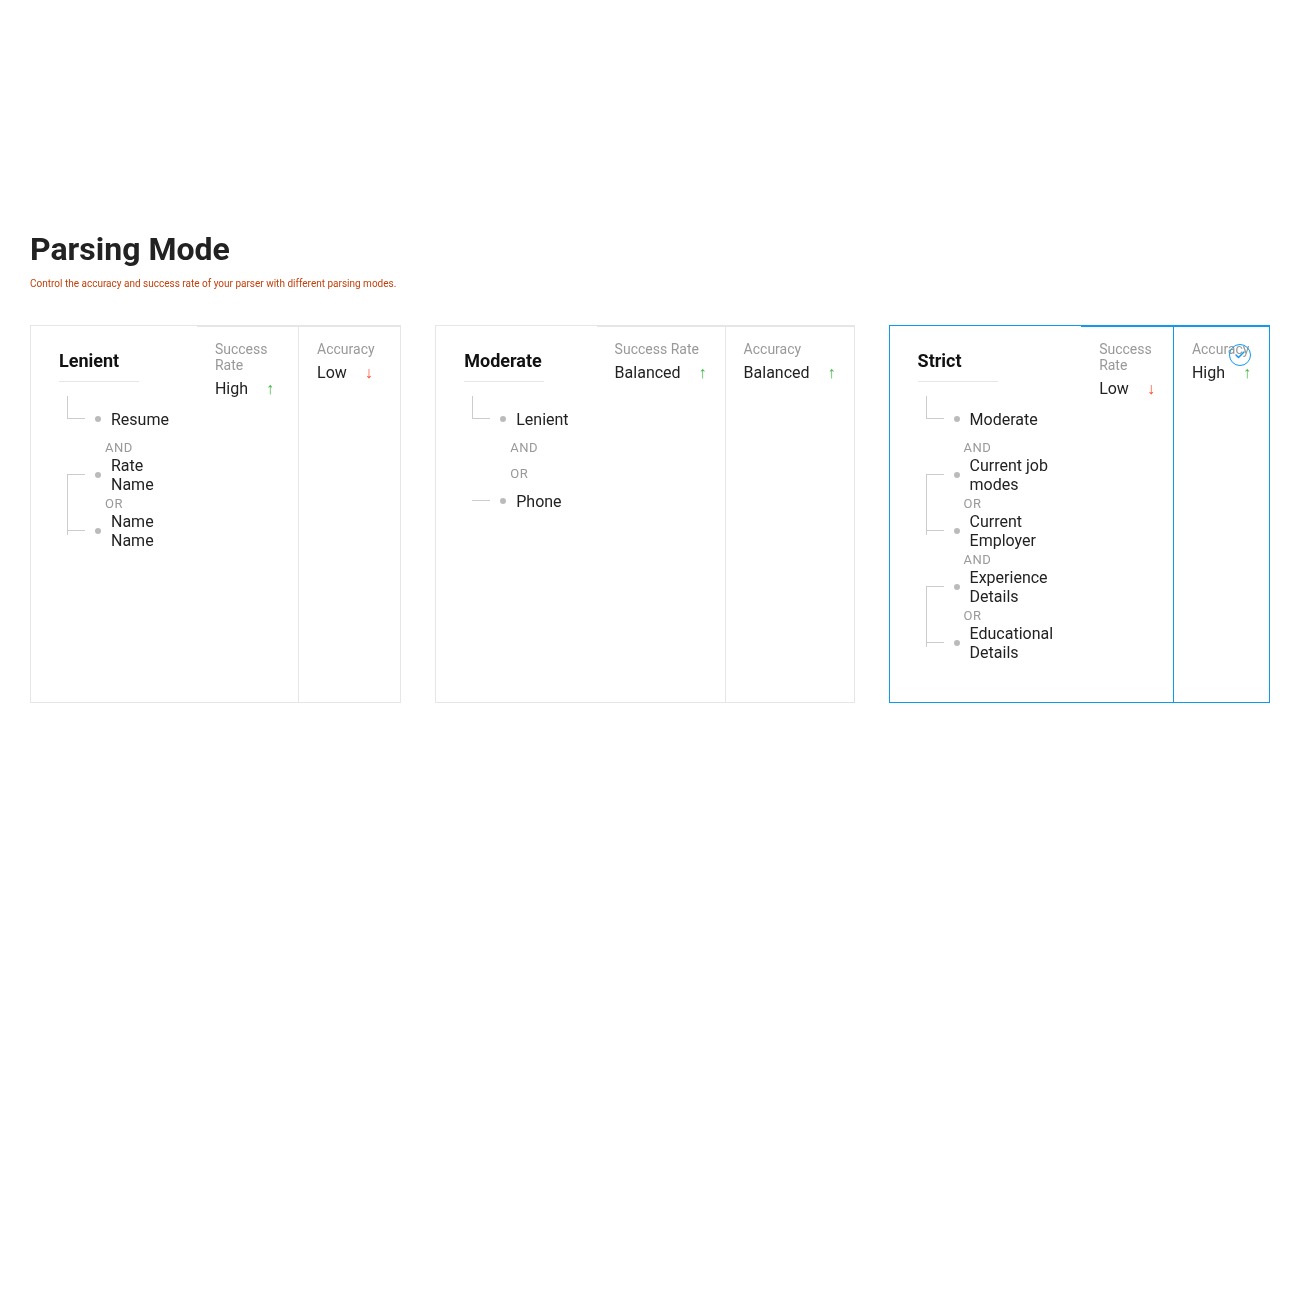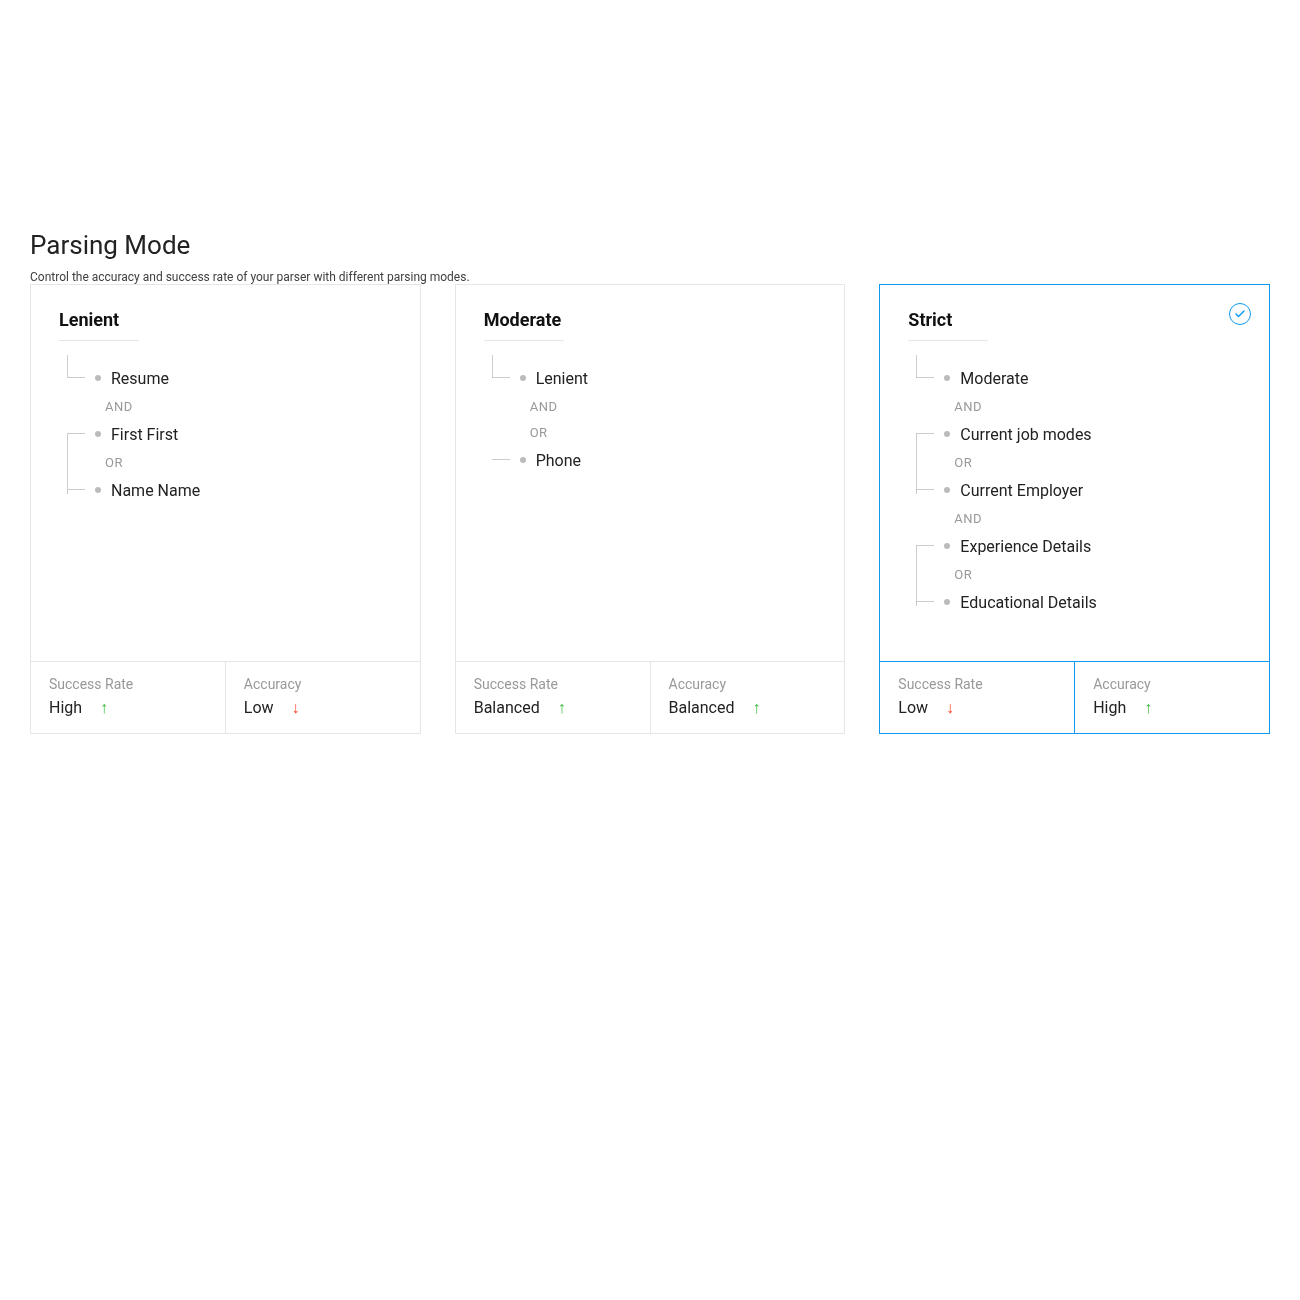--- a/index.html
+++ b/index.html
@@ -5,39 +5,40 @@
   * { box-sizing: border-box; margin: 0; padding: 0; }
   body {
     font-family: -apple-system, BlinkMacSystemFont, "Segoe UI", Roboto, "Helvetica Neue", Arial, sans-serif;
     background: #fff;
     width: 1300px;
     height: 1300px;
     padding: 230px 30px 0 30px;
     color: #222;
   }
   .page-title {
-    font-size: 26px;
-    font-weight: 400;
+    font-size: 32px;
+    font-weight: 700;
     color: #222;
     margin-bottom: 10px;
   }
   .page-subtitle {
-    font-size: 12px;
-    color: #404040;
+    font-size: 10px;
+    color: #c2410c;
+    margin-bottom: 36px;
   }
   .cards {
     display: flex;
     gap: 34px;
   }
   .card {
     flex: 1;
     border: 1px solid #e6e6e6;
     background: #fff;
     display: flex;
-    flex-direction: column;
+    flex-direction: row;
     cursor: pointer;
     position: relative;
   }
   .card.selected {
     border: 1.5px solid #0f9af0;
   }
   .card-body {
     padding: 24px 28px 10px 28px;
     flex: 1;
     min-height: 376px;
@@ -208,21 +209,21 @@
       <div class="card-body"><div class="card-title">Lenient</div><div class="tree">
           <div class="tree-row">
             <div class="tree-indent conn-single"></div>
             <div class="tree-node-dot"></div>
             <span class="tree-label">Resume</span>
           </div>
           <div class="tree-op">AND</div>
           <div class="tree-row">
             <div class="tree-indent conn-pair-top"></div>
             <div class="tree-node-dot"></div>
-            <span class="tree-label">First First</span>
+            <span class="tree-label">Rate Name</span>
           </div>
           <div class="tree-op-nested">OR</div>
           <div class="tree-row">
             <div class="tree-indent conn-pair-bottom"></div>
             <div class="tree-node-dot"></div>
             <span class="tree-label">Name Name</span>
           </div>
         </div></div>
       <div class="card-footer">
         <div class="footer-cell">

